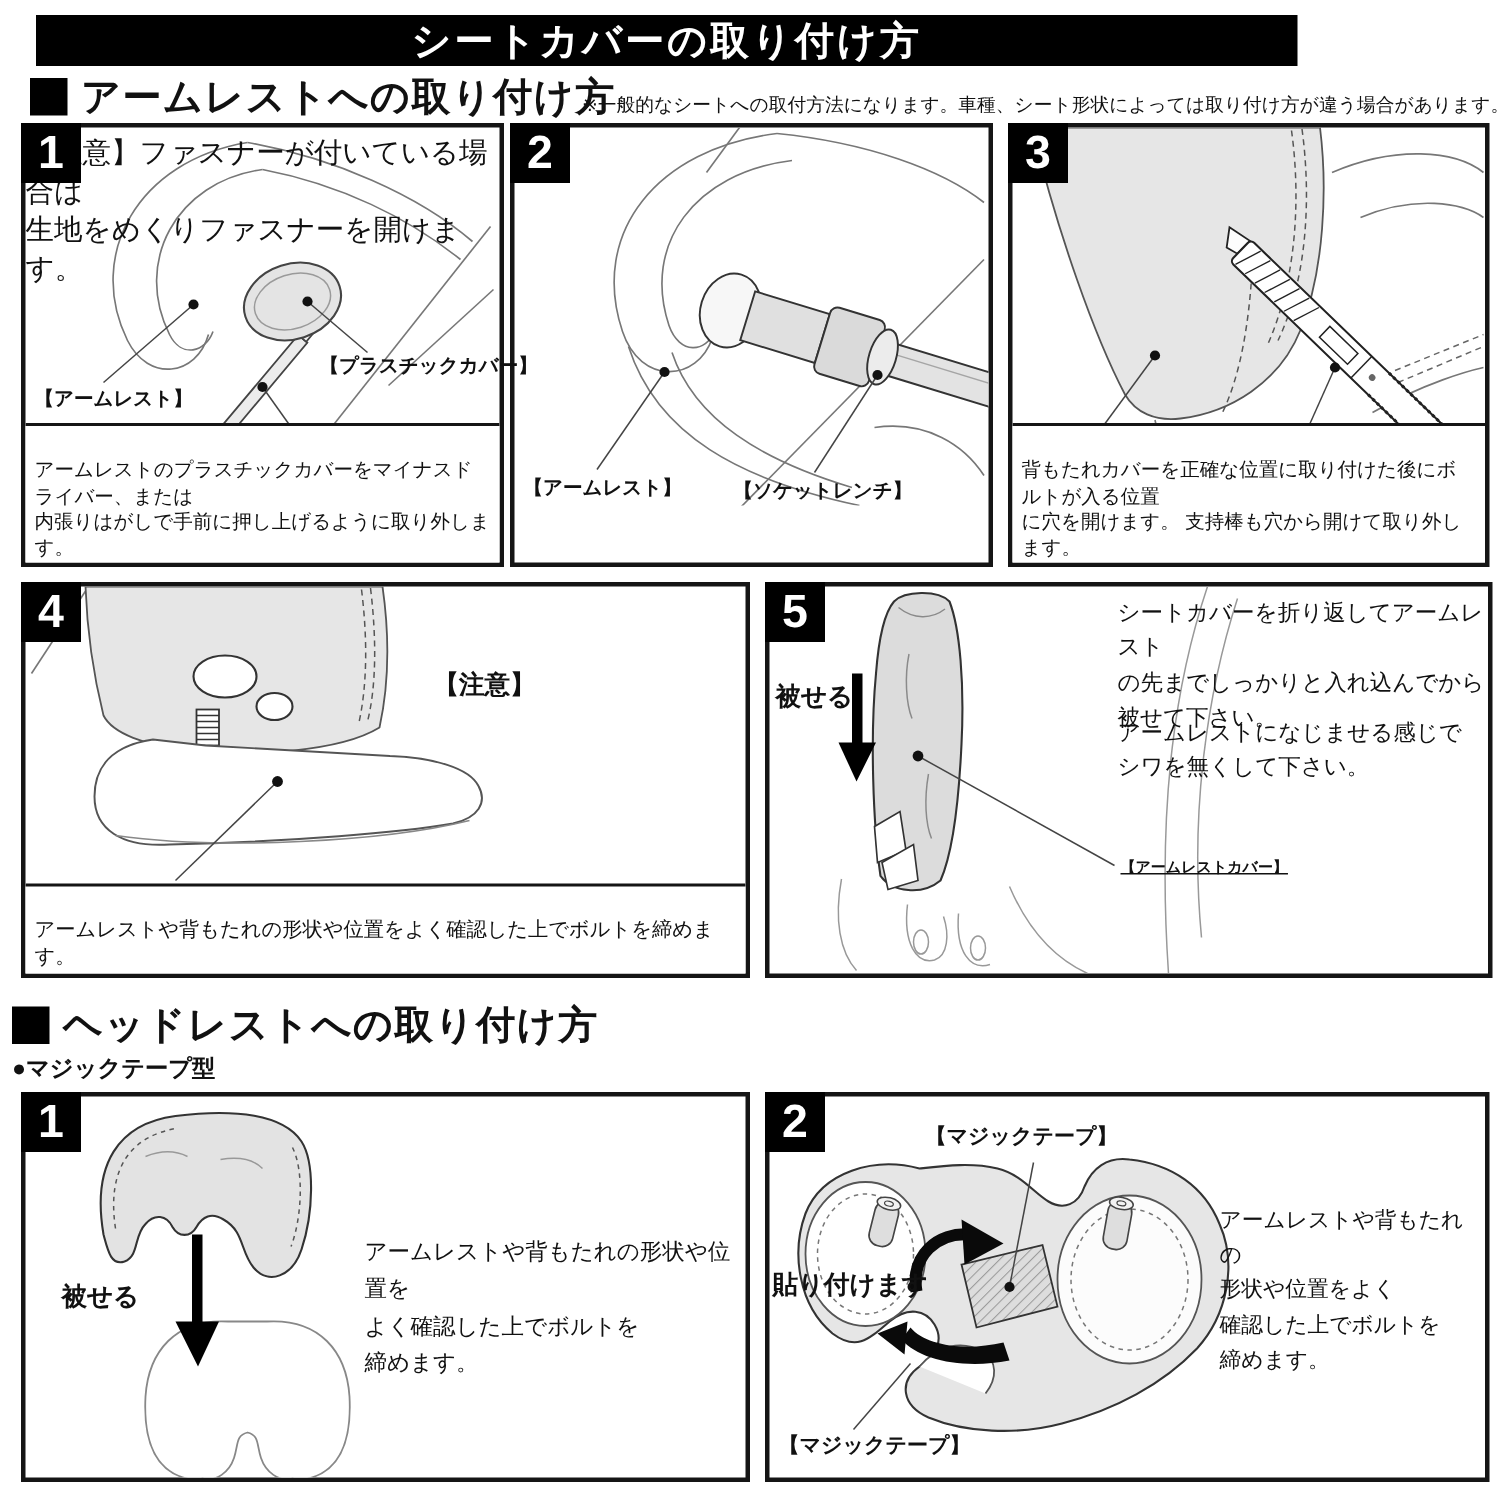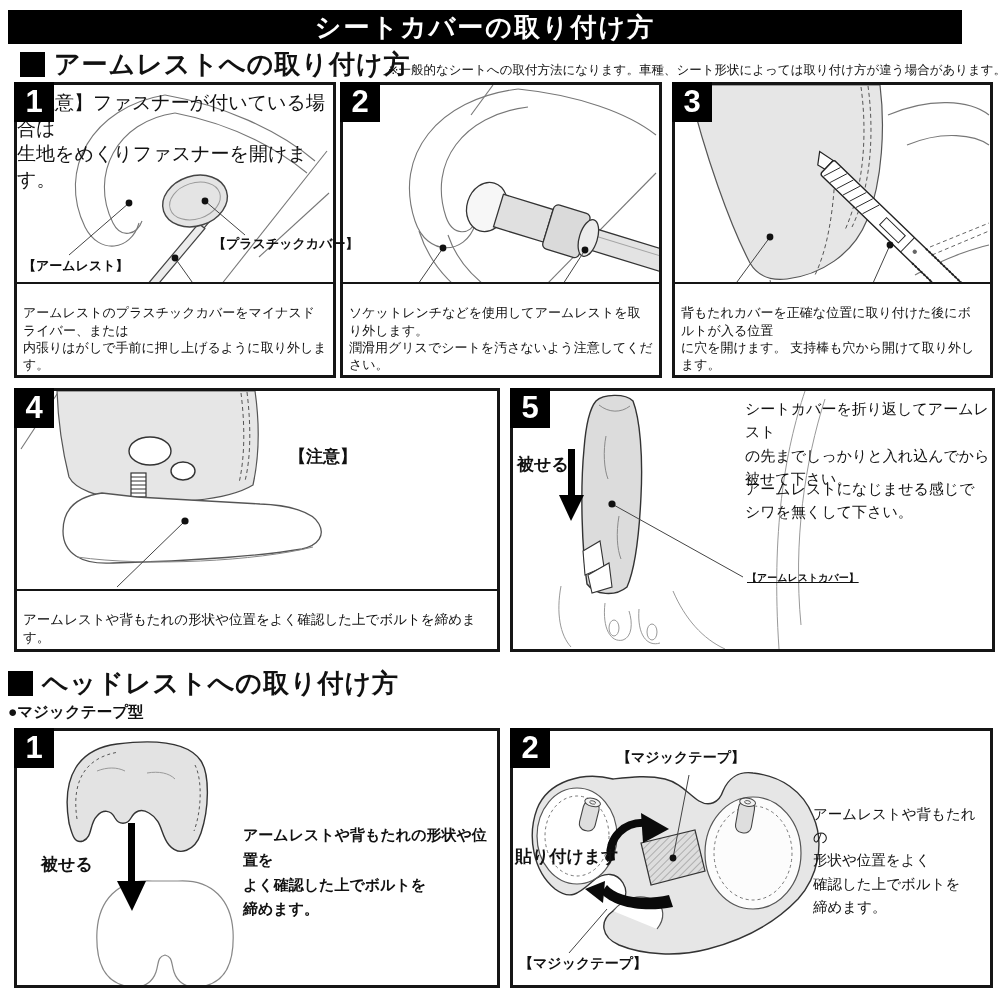--- a/index.html
+++ b/index.html
@@ -2,21 +2,21 @@
 <html lang="ja"><head>
 <meta charset="utf-8">
 <style>
   html,body{margin:0;padding:0;}
   body{
     width:1000px;height:1000px;position:relative;background:#ffffff;
     font-family:"Liberation Sans","DejaVu Sans",sans-serif;color:#111;
     overflow:hidden;
   }
   .banner{
-    position:absolute;left:8px;top:10px;width:954px;height:34px;background:#000;
+    position:absolute;left:24px;top:10px;width:841px;height:34px;background:#000;
     color:#fff;display:flex;align-items:center;justify-content:center;
     font-size:26px;font-weight:bold;letter-spacing:2px;
   }
   .sec-head{position:absolute;display:flex;align-items:center;font-weight:bold;}
   .sec-square{width:25px;height:25px;background:#000;margin-right:9px;flex:0 0 auto;}
   .sec-title{font-size:26px;letter-spacing:1px;white-space:nowrap;}
   .sec-note{position:absolute;left:388px;top:62px;font-size:12.5px;white-space:nowrap;}
   .subtype{position:absolute;left:8px;top:702px;font-size:15.5px;font-weight:bold;}
   .panel{position:absolute;border:3px solid #151515;background:#fff;box-sizing:border-box;}
   .badge{
@@ -122,22 +122,20 @@
       <line x1="100" y1="163" x2="55" y2="228"></line>
       <line x1="242" y1="165" x2="200" y2="230"></line>
     </g>
     <g fill="#111">
       <circle cx="100" cy="163" r="3.4"></circle>
       <circle cx="242" cy="165" r="3.4"></circle>
     </g>
   </svg>
   <div class="lbl" style="left:6px;top:231px;">【アームレスト】</div>
   <div class="lbl" style="left:146px;top:233px;">【ソケットレンチ】</div>
-  <div class="cap">ソケットレンチなどを使用してアームレストを取り外します。
-潤滑用グリスでシートを汚さないよう注意してください。</div>
 </div>
 
 <div class="panel" style="left:672px;top:82px;width:321px;height:296px;">
   <div class="badge">3</div>
   <svg class="art" width="315" height="252" viewBox="0 0 315 252">
     <path d="M 13 0 L 205 0 C 210 40, 208 95, 192 135 C 178 170, 145 190, 112 194 C 95 196, 82 190, 75 178 C 55 140, 30 70, 13 0 Z" fill="#e6e6e6" stroke="#555" stroke-width="1.2"></path>
     <g fill="none" stroke="#555" stroke-width="1" stroke-dasharray="4 3">
       <path d="M 186 2 C 192 45, 190 100, 170 145"></path>
       <path d="M 193 1 C 199 45, 197 100, 177 142"></path>
       <path d="M 160 90 C 158 130, 152 165, 140 190"></path>
@@ -275,21 +273,21 @@
     <g stroke="#888" stroke-width="1.2">
       <line x1="118" y1="256" x2="118" y2="254"></line>
       <line x1="178" y1="256" x2="178" y2="254"></line>
     </g>
     <g fill="#000">
       <rect x="111" y="92" width="7" height="60"></rect>
       <polygon points="100,150 129,150 115,180"></polygon>
     </g>
   </svg>
   <div class="action" style="left:24px;top:122px;">被せる</div>
-  <div class="body-txt" style="left:226px;top:92px;line-height:1.65;font-weight:bold;">アームレストや背もたれの形状や位置を
+  <div class="body-txt" style="left:226px;top:92px;line-height:1.65;">アームレストや背もたれの形状や位置を
 よく確認した上でボルトを
 締めます。</div>
 </div>
 
 <div class="panel" style="left:510px;top:728px;width:483px;height:260px;">
   <div class="badge">2</div>
   <svg class="art" width="477" height="254" viewBox="0 0 477 254">
     <defs>
       <pattern id="hatch" width="5" height="5" patternUnits="userSpaceOnUse" patternTransform="rotate(45)">
         <rect width="5" height="5" fill="#dddddd"></rect>

